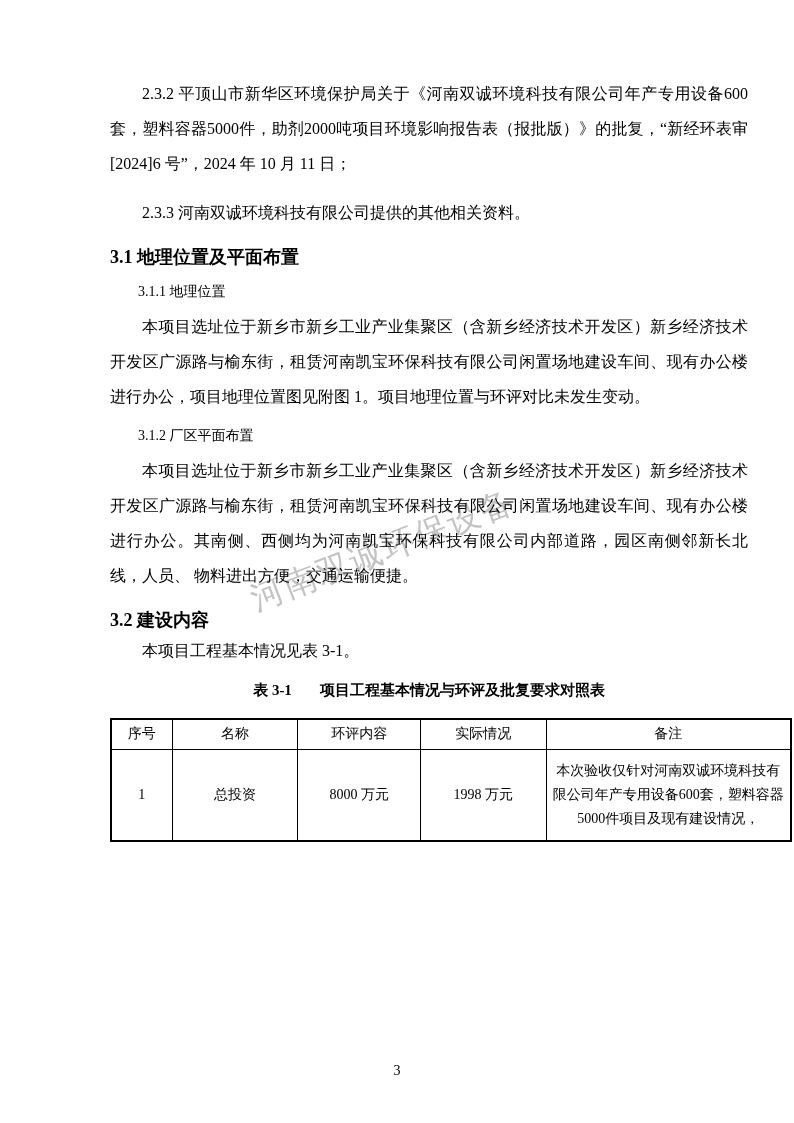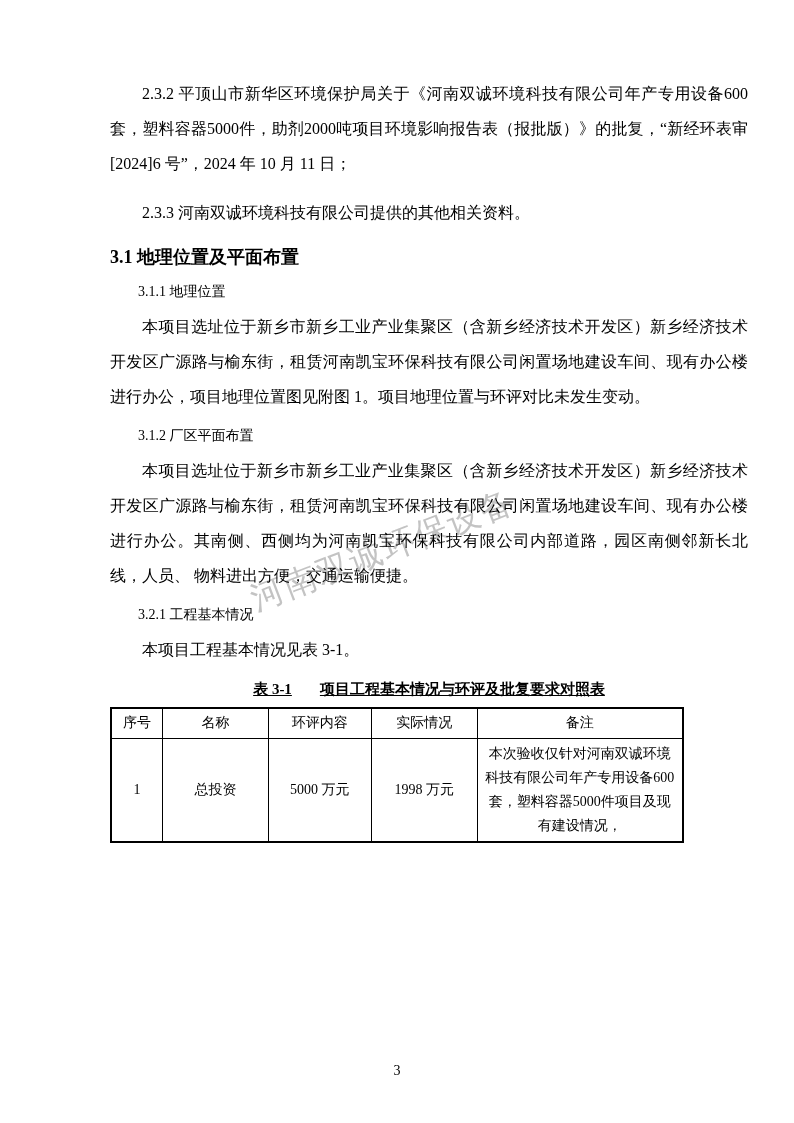--- a/index.html
+++ b/index.html
@@ -59,26 +59,25 @@
     line-height: 35px;
     text-indent: 2em;
     margin-top: 4px;
   }
   .table-caption {
     margin-top: 10px;
     text-align: center;
     font-size: 15px;
     font-weight: bold;
     line-height: 24px;
-    text-decoration: underline;
   }
   .table-caption .cap-label { margin-right: 28px; }
   table.compare-table {
-    width: 574px;
-    margin-top: 6px;
+    width: 682px;
+    margin-top: 16px;
     border-collapse: collapse;
     border: 2px solid #000000;
     table-layout: fixed;
   }
   table.compare-table th,
   table.compare-table td {
     border: 1px solid #000000;
     font-size: 14px;
     font-weight: normal;
     text-align: center;
@@ -120,22 +119,22 @@
 
     <p class="h-sub">3.1.1 地理位置</p>
 
     <p class="body indent">本项目选址位于新乡市新乡工业产业集聚区（含新乡经济技术开发区）新乡经济技术开发区广源路与榆东街，租赁河南凯宝环保科技有限公司闲置场地建设车间、现有办公楼进行办公，项目地理位置图见附图 1。项目地理位置与环评对比未发生变动。</p>
 
     <p class="h-sub">3.1.2 厂区平面布置</p>
 
     <p class="body indent">本项目选址位于新乡市新乡工业产业集聚区（含新乡经济技术开发区）新乡经济技术开发区广源路与榆东街，租赁河南凯宝环保科技有限公司闲置场地建设车间、现有办公楼进行办公。其南侧、西侧均为河南凯宝环保科技有限公司内部道路，园区南侧邻新长北线，人员、 物料进出方便，交通运输便捷。</p>
 
 
+    <h2 class="h-2">3.2 建设内容</h2>
 
-    <p class="h-sub">3.2.1 工程基本情况</p>
 
     <p class="body indent">本项目工程基本情况见表 3-1。</p>
 
     <div class="table-caption">
       <span class="cap-label">表 3-1</span><span>项目工程基本情况与环评及批复要求对照表</span>
     </div>
 
     <table class="compare-table">
       <colgroup>
         <col style="width:9%">
@@ -150,21 +149,21 @@
           <th>名称</th>
           <th>环评内容</th>
           <th>实际情况</th>
           <th>备注</th>
         </tr>
       </thead>
       <tbody>
         <tr>
           <td>1</td>
           <td>总投资</td>
-          <td>5000 万元</td>
+          <td>8000 万元</td>
           <td>1998 万元</td>
           <td class="remark-cell">本次验收仅针对河南双诚环境科技有限公司年产专用设备600套，塑料容器5000件项目及现有建设情况，</td>
         </tr>
       </tbody>
     </table>
 
   </div>
 
   <div class="page-number">3</div>
 

